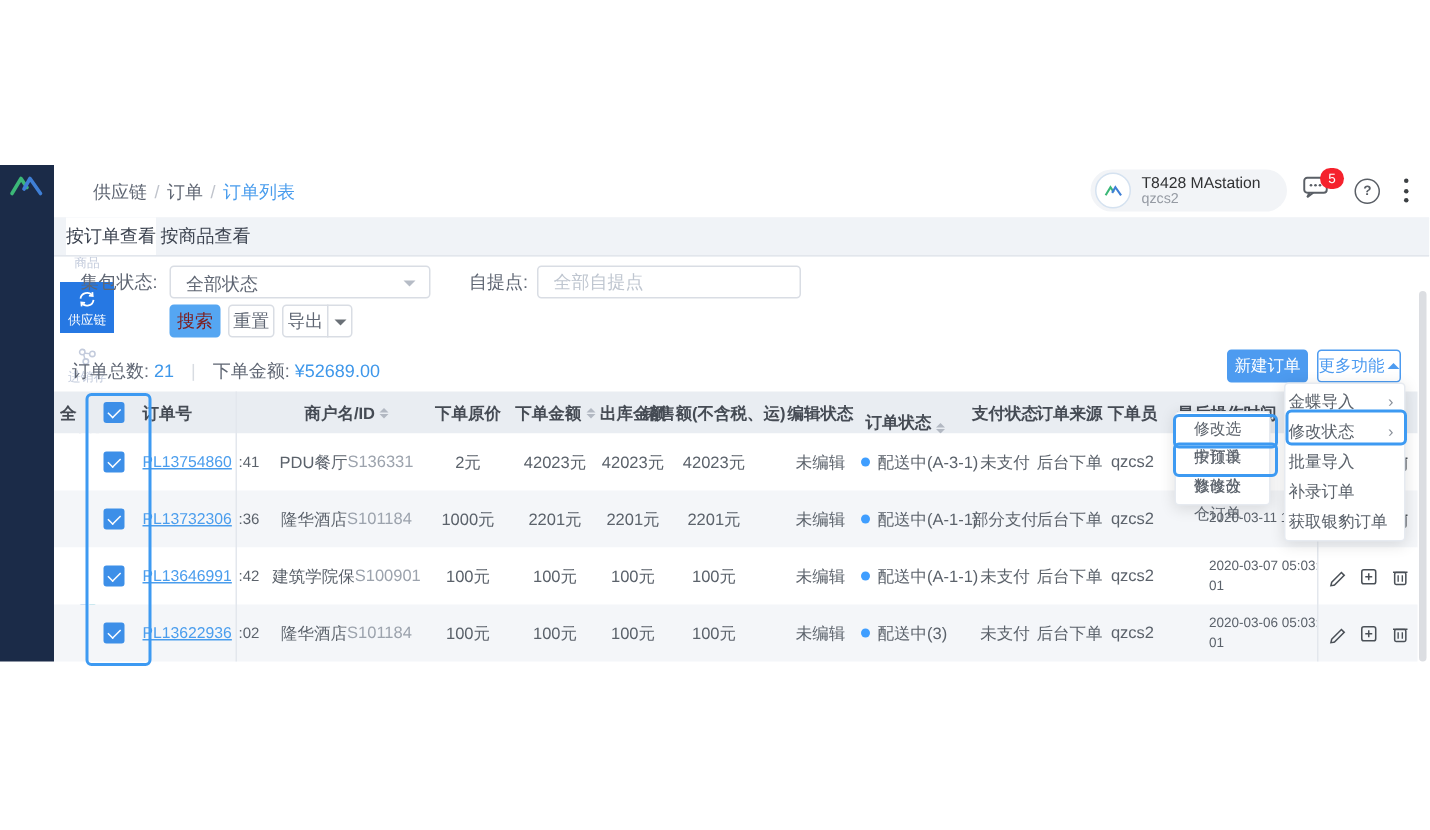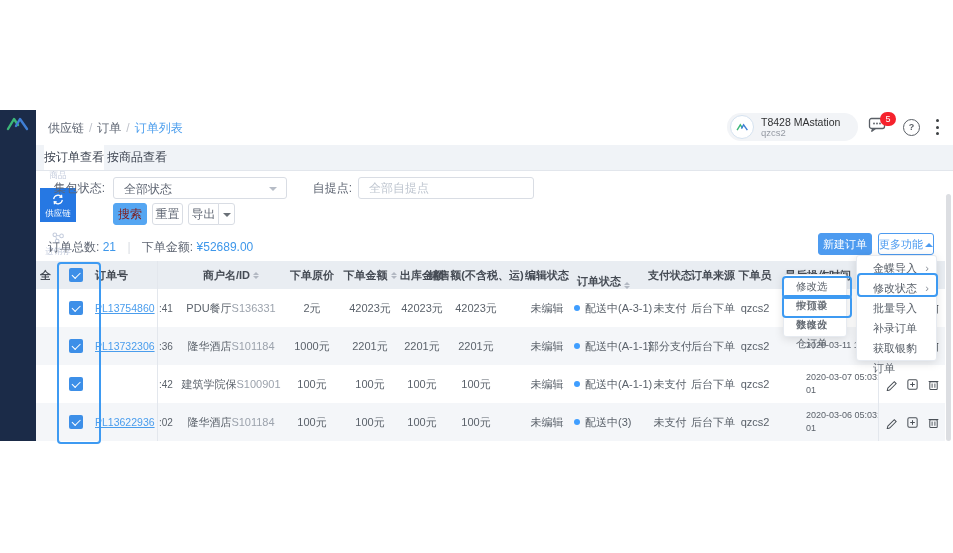--- a/index.html
+++ b/index.html
@@ -9,21 +9,21 @@
 
   
   .sidebar{position:absolute;left:0;top:110px;width:36px;height:331px;background:#1b2b48;}
   .logo{position:absolute;left:0;top:6px;width:36px;text-align:center;}
   .nav-item{position:absolute;left:0;width:36px;text-align:center;color:#c3cbdc;font-size:8.5px;line-height:1.1;cursor:pointer;margin-left:40px;}
   .nav-item svg{display:block;margin:0 auto 2px auto;}
   .nav-item.active{background:#2678e3;color:#fff;}
 
   
   .topbar{position:absolute;left:36px;top:110px;width:917px;height:35px;background:#fff;border-bottom:1px solid #edf0f4;}
-  .crumbs{position:absolute;left:12px;top:10px;font-size:12px;color:#5f6673;}
+  .crumbs{position:absolute;left:26px;top:10px;font-size:12px;color:#5f6673;}
   .crumb-sep{color:#c0c4cc;margin:0 5px;}
   .crumb-active{color:#4a9ded;}
   .userpill{position:absolute;left:691px;top:3px;width:131px;height:28px;background:#f2f4f7;border-radius:14px;display:flex;align-items:center;}
   .avatar{width:22px;height:22px;border-radius:50%;background:#fff;border:1px solid #d5e2f0;margin-left:3px;display:flex;align-items:center;justify-content:center;}
   .uname{margin-left:7px;line-height:1.15;}
   .uname .n1{font-size:10.5px;color:#303133;}
   .uname .n2{font-size:9.5px;color:#959aa3;}
   .msgwrap{position:absolute;left:832px;top:6px;width:24px;height:24px;cursor:pointer;}
   .badge{position:absolute;left:12px;top:-4px;min-width:14px;height:14px;border-radius:7px;background:#f5222d;color:#fff;font-size:9px;line-height:14px;text-align:center;padding:0 1px;}
   .helpbtn{position:absolute;left:867px;top:9px;width:15px;height:15px;border:1.3px solid #5a5f66;border-radius:50%;
@@ -88,21 +88,21 @@
   .carets{display:inline-flex;flex-direction:column;margin-left:3px;gap:1px;}
   .carets i{display:block;width:0;height:0;border:3px solid transparent;}
   .carets .up{border-bottom-color:#b2b8c2;border-top-width:0;}
   .carets .dn{border-top-color:#b2b8c2;border-bottom-width:0;}
   .vline{position:absolute;top:261px;width:1px;height:180px;background:#e3e7ed;}
   .acticon{cursor:pointer;display:flex;}
 
   
   .menu{position:absolute;left:856px;top:255px;width:81px;background:#fff;border:1px solid #e6eaf0;border-radius:3px;
         box-shadow:0 2px 10px rgba(0,0,0,.12);padding:2px 0;z-index:20;box-sizing:border-box;}
-  .menu-item{height:20px;line-height:20px;padding:0 16px;font-size:11px;color:#5b626b;position:relative;cursor:pointer;}
+  .menu-item{height:20px;line-height:20px;padding:0 2px;font-size:11px;color:#5b626b;position:relative;cursor:pointer;}
   .mi-arrow{position:absolute;right:7px;top:0;color:#8a9099;font-size:11px;}
   .submenu{position:absolute;left:783px;top:274px;width:64px;background:#fff;border:1px solid #e6eaf0;border-radius:3px;
         box-shadow:0 2px 10px rgba(0,0,0,.12);padding:2px 0;z-index:21;box-sizing:border-box;}
   .submenu .menu-item{height:19px;line-height:19px;padding:0 12px;font-size:10.5px;}
 
   
   .ann{position:absolute;border:2px solid #3d9af2;border-radius:4px;background:transparent;z-index:30;pointer-events:none;}
   .scrollbar{position:absolute;left:946px;top:194px;width:5px;height:247px;background:#dcdee2;border-radius:3px;cursor:pointer;}
 </style>
 </head>
@@ -363,20 +363,23 @@
             <line x1="8.5" y1="6" x2="8.5" y2="10.5" stroke="#4a5057" stroke-width="1"></line>
           </svg>
         </span>
     </div>
   </div>
 
   <div class="trow" style="top:365px;">
     <div class="cell c-cb">
         <span class="cbx"></span>
       </div>
+    <div class="cell c-ord">
+        <span class="ordlink">PL13646991</span>
+      </div>
     <div class="cell c-time">:42</div>
     <div class="cell c-mer">
         <span>建筑学院保</span>
         <span class="mid">S100901</span>
       </div>
     <div class="cell c-orig">100元</div>
     <div class="cell c-amt">100元</div>
     <div class="cell c-out">100元</div>
     <div class="cell c-sales">100元</div>
     <div class="cell c-edit">未编辑</div>

